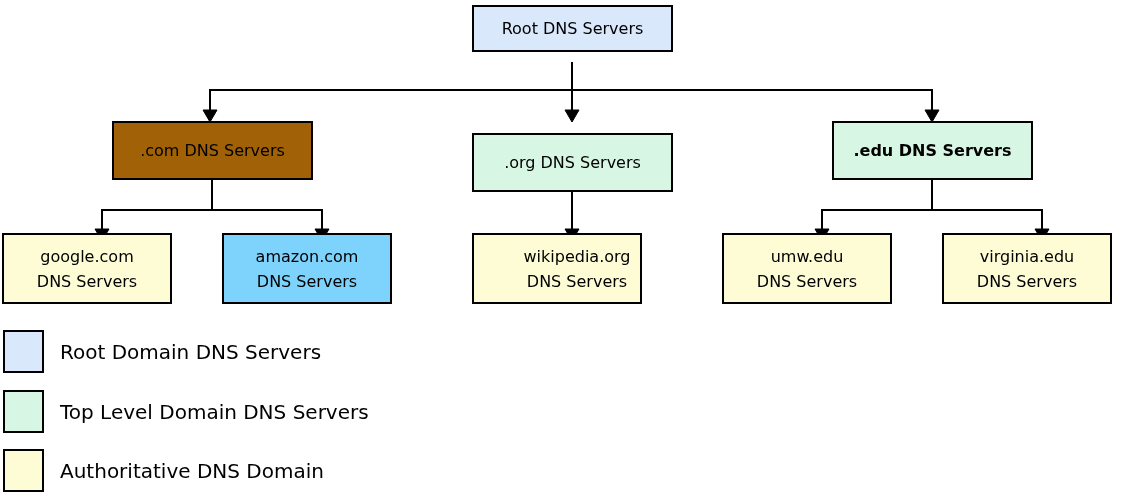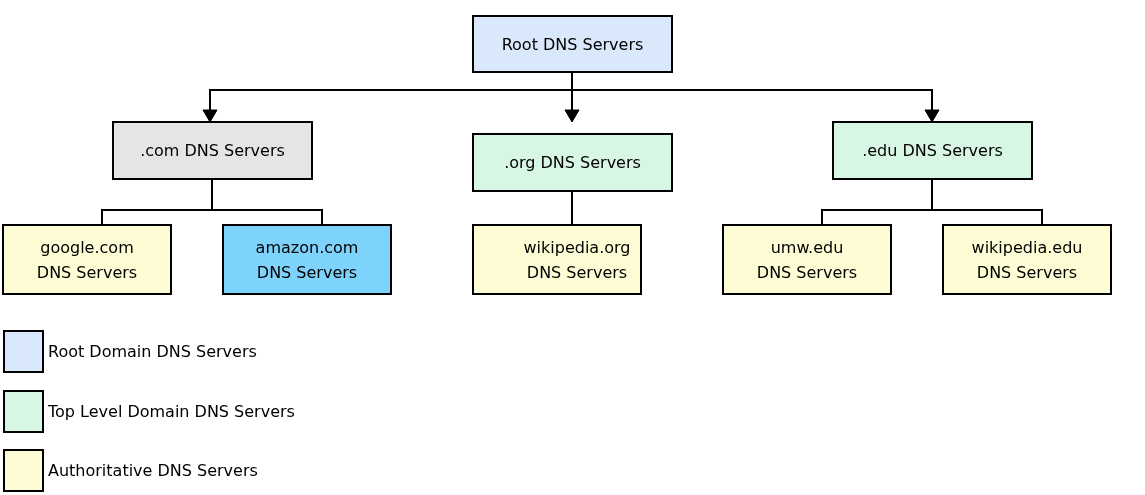--- a/index.html
+++ b/index.html
@@ -31,26 +31,26 @@
     box-sizing: border-box;
     border: 2px solid #000000;
     display: flex;
     flex-direction: column;
     align-items: center;
     justify-content: center;
     text-align: center;
     font-size: 16px;
     line-height: 25px;
   }
-  .node.root  { left: 472px; top: 15px;   width: 201px; height: 58px; }
+  .node.root  { left: 472px; top: 5px;   width: 201px; height: 47px; }
   .node.tld   { top: 121px; height: 59px; width: 201px; }
   .node.com   { left: 112px; }
   .node.org   { left: 472px; margin-top: 12px; }
   .node.edu   { left: 832px; }
-  .node.auth  { top: 224px; height: 71px; width: 170px; }
+  .node.auth  { top: 233px; height: 71px; width: 170px; }
   .node.google    { left: 2px;   }
   .node.amazon    { left: 222px; }
   .node.wikipedia { left: 472px; padding-left: 40px; }
   .node.umw       { left: 722px; }
   .node.virginia  { left: 942px; }
   .legend-row {
     position: absolute;
     left: 3px;
     height: 43px;
     display: flex;
@@ -60,22 +60,22 @@
   .legend-row.r1 { top: 390px; justify-content: center; }
   .legend-row.r2 { top: 449px; }
   .swatch {
     box-sizing: border-box;
     width: 41px;
     height: 43px;
     border: 2px solid #000000;
     flex: 0 0 auto;
   }
   .legend-label {
-    margin-left: 4px;
-    font-size: 16px;
+    margin-left: 16px;
+    font-size: 20px;
     white-space: nowrap;
   }
 </style>
 </head>
 <body>
 
 <div class="canvas">
 
   <svg class="connectors" viewBox="0 0 1145 495" xmlns="http://www.w3.org/2000/svg" aria-hidden="true">
 
@@ -111,57 +111,57 @@
       <polygon points="822,241 815,229 829,229"></polygon>
       <path d="M1042 210 V232"></path>
       <polygon points="1042,241 1035,229 1049,229"></polygon>
     </g>
   </svg>
 
   <div class="node root" style="background-color: rgb(217, 232, 250);">
     <span>Root DNS Servers</span>
   </div>
 
-  <div class="node tld com" style="background-color: #e5e5e5;">
+  <div class="node tld com" style="background-color: #a16207;">
     <span>.com DNS Servers</span>
   </div>
   <div class="node tld org" style="background-color: rgb(215, 246, 228);">
     <span>.org DNS Servers</span>
   </div>
-  <div class="node tld edu" style="background-color: rgb(215, 246, 228);">
+  <div class="node tld edu" style="background-color: rgb(215, 246, 228); font-weight: bold;">
     <span>.edu DNS Servers</span>
   </div>
 
   <div class="node auth google" style="background-color: rgb(253, 252, 213);">
     <span>google.com</span>
     <span>DNS Servers</span>
   </div>
   <div class="node auth amazon" style="background-color: #7dd3fc;">
     <span>amazon.com</span>
     <span>DNS Servers</span>
   </div>
   <div class="node auth wikipedia" style="background-color: rgb(253, 252, 213);">
     <span>wikipedia.org</span>
     <span>DNS Servers</span>
   </div>
   <div class="node auth umw" style="background-color: rgb(253, 252, 213);">
     <span>umw.edu</span>
     <span>DNS Servers</span>
   </div>
   <div class="node auth virginia" style="background-color: rgb(253, 252, 213);">
-    <span>wikipedia.edu</span>
+    <span>virginia.edu</span>
     <span>DNS Servers</span>
   </div>
 
   <div class="legend-row r0">
     <div class="swatch" style="background-color: rgb(217, 232, 250);"></div>
     <div class="legend-label">Root Domain DNS Servers</div>
   </div>
   <div class="legend-row r1">
     <div class="swatch" style="background-color: rgb(215, 246, 228);"></div>
     <div class="legend-label">Top Level Domain DNS Servers</div>
   </div>
   <div class="legend-row r2">
     <div class="swatch" style="background-color: rgb(253, 252, 213);"></div>
-    <div class="legend-label">Authoritative DNS Servers</div>
+    <div class="legend-label">Authoritative DNS Domain</div>
   </div>
 
 </div>
 
 </body></html>

